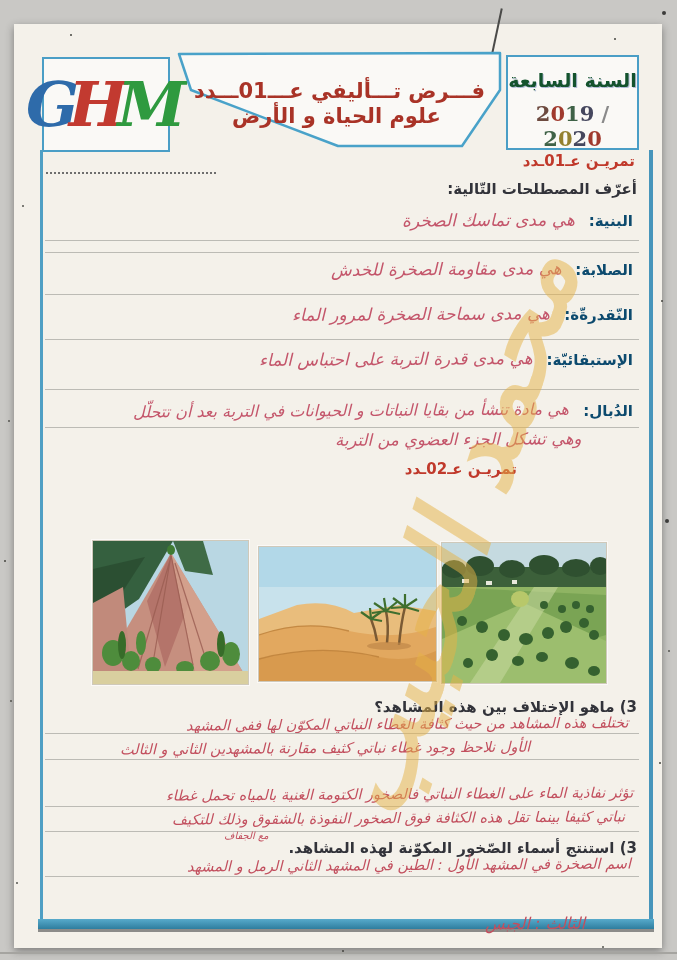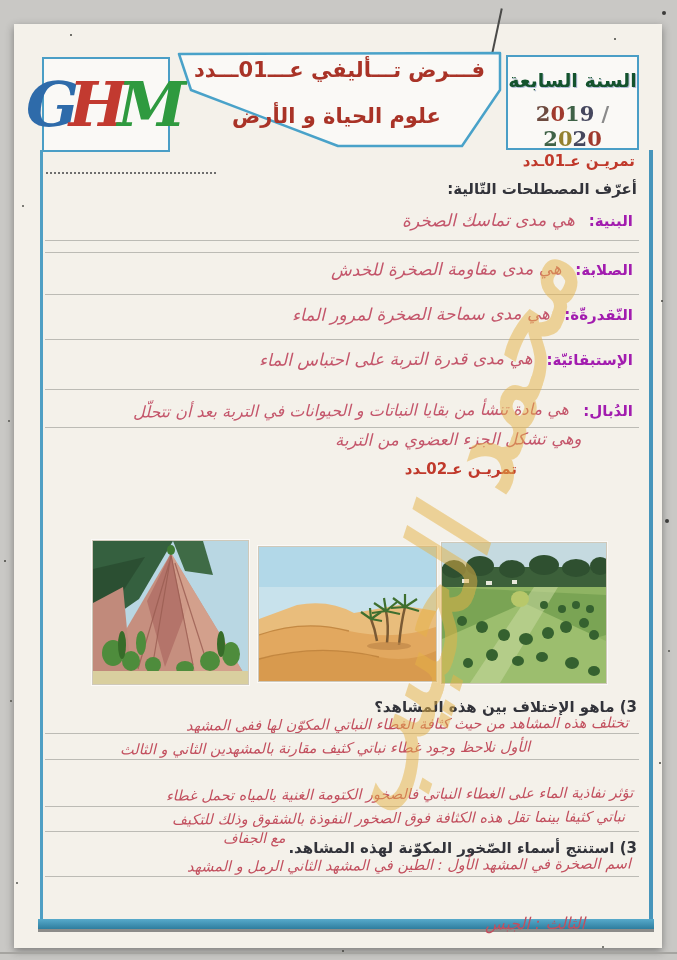--- a/index.html
+++ b/index.html
@@ -37,21 +37,21 @@
   
   .printed{position:absolute;direction:rtl;color:#32333a;font-size:15px;font-weight:600;white-space:nowrap;}
   .red-heading{position:absolute;direction:rtl;color:#c0392b;font-size:15px;font-weight:bold;white-space:nowrap;text-align:right;}
   .hw{position:absolute;direction:rtl;color:#c4566b;font-style:italic;white-space:nowrap;
       font-size:16px;letter-spacing:.5px;transform:rotate(-.4deg);}
   .hw-small{font-size:14.5px;color:#c24f5e;}
   .rule{position:absolute;left:45px;width:594px;height:1px;background:#bcbbb5;}
   .dotted{position:absolute;left:46px;top:172px;width:170px;border-top:2px dotted #6e6e6e;}
 
   .term-row{position:absolute;right:44px;direction:rtl;display:flex;align-items:baseline;gap:14px;white-space:nowrap;}
-  .term-label{color:#a21caf;font-size:15px;font-weight:600;}
+  .term-label{color:#0c4a6e;font-size:15px;font-weight:600;}
 
   .scene{position:absolute;border:1px solid #cfc9ba;box-shadow:0 0 0 1px rgba(255,255,255,.6);}
   .scene svg{display:block;}
 
   .watermark{position:absolute;left:-215px;top:233px;width:700px;text-align:right;direction:rtl;
              font-size:108px;font-weight:bold;font-style:italic;opacity:.5;white-space:nowrap;
              transform-origin:100% 0;transform:rotate(-72deg);pointer-events:none;}
   .pen-mark{position:absolute;left:496px;top:8px;width:2px;height:46px;background:#4a4a48;transform:rotate(12deg);}
   .speckles{position:absolute;left:0;top:0;width:2px;height:2px;border-radius:50%;background:transparent;
     box-shadow:663px 12px 0 1px #3c3c3a, 22px 205px 0 0 #55544f, 8px 420px 0 0 #55544f,
@@ -72,21 +72,21 @@
   <div class="hbox logo-box">
     <div class="logo-letters">
       <span style="color: rgb(46, 107, 170);">G</span><span style="color: rgb(194, 58, 48);">H</span><span style="color: rgb(47, 154, 63);">M</span>
     </div>
   </div>
 
   <div class="title-box">
     <svg width="327" height="102" viewBox="0 0 327 102">
       <polygon points="3,4 324,3 324,40 286,96 162,96 15,40" fill="rgba(255,255,255,.55)" stroke="#49a2c9" stroke-width="2.5" stroke-linejoin="round"></polygon>
     </svg>
-    <div class="title-line title-line1" style="color: rgb(169, 51, 39);">فـــرض تـــأليفي عـــ01ـــدد</div>
+    <div class="title-line title-line1" style="color: rgb(169, 51, 39); margin-top: 21px;">فـــرض تـــأليفي عـــ01ـــدد</div>
     <div class="title-line title-line2" style="color: rgb(169, 51, 39);">علوم الحياة و الأرض</div>
   </div>
 
   <div class="hbox year-box">
     <div class="year-label" style="color: #14532d;">السنة السابعة</div>
     <div class="year-value"><span style="color: rgb(109, 74, 63);">2</span><span style="color: rgb(160, 58, 46);">0</span><span style="color: rgb(63, 98, 71);">1</span><span style="color: rgb(69, 71, 94);">9</span><span style="color: rgb(153, 153, 153);"> </span><span style="color: rgb(138, 138, 138);">/</span><span style="color: rgb(153, 153, 153);"> </span><span style="color: rgb(63, 98, 71);">2</span><span style="color: rgb(147, 128, 47);">0</span><span style="color: rgb(69, 71, 94);">2</span><span style="color: rgb(160, 58, 46);">0</span></div>
   </div>
 
   <div class="frame-left"></div>
   <div class="frame-right"></div>
@@ -231,19 +231,19 @@
   <div class="rule" style="top:733px;"></div>
   <div class="hw hw-small" style="right:147px;top:740px;">الأول نلاحظ وجود غطاء نباتي كثيف مقارنة بالمشهدين الثاني و الثالث</div>
   <div class="rule" style="top:759px;"></div>
 
   <div class="hw hw-small" style="right:44px;top:786px;">تؤثر نفاذية الماء على الغطاء النباتي فالصخور الكتومة الغنية بالمياه تحمل غطاء</div>
   <div class="rule" style="top:806px;"></div>
   <div class="hw hw-small" style="right:52px;top:810px;">نباتي كثيفا بينما تقل هذه الكثافة فوق الصخور النفوذة بالشقوق وذلك للتكيف</div>
   <div class="rule" style="top:831px;"></div>
 
   <div class="printed" style="right:40px;top:839px;">3) استنتج أسماء الصّخور المكوّنة لهذه المشاهد.</div>
-  <div class="hw hw-small" style="right:392px;top:830px;font-size:14px;">مع الجفاف</div>
+  <div class="hw hw-small" style="right:408px;top:830px;font-size:10px;">مع الجفاف</div>
   <div class="hw hw-small" style="right:46px;top:857px;">اسم الصخرة في المشهد الأول : الطين في المشهد الثاني الرمل و المشهد</div>
   <div class="rule" style="top:876px;"></div>
   <div class="hw hw-small" style="right:92px;top:914px;font-size:16px;">الثالث : الجبس</div>
 
   <div class="watermark" style="color: rgb(230, 179, 71);">محمد الحبيب</div>
 </div>
 
 </body></html>

